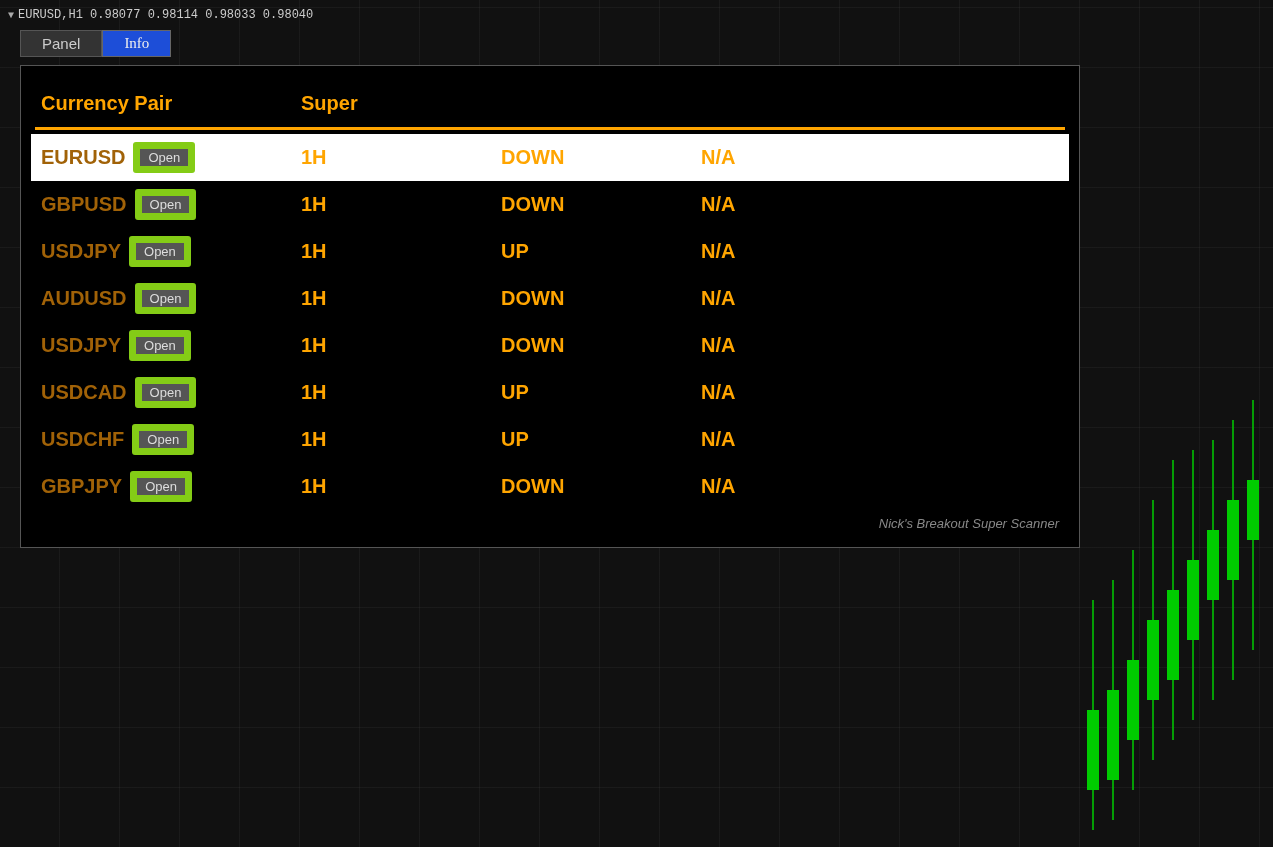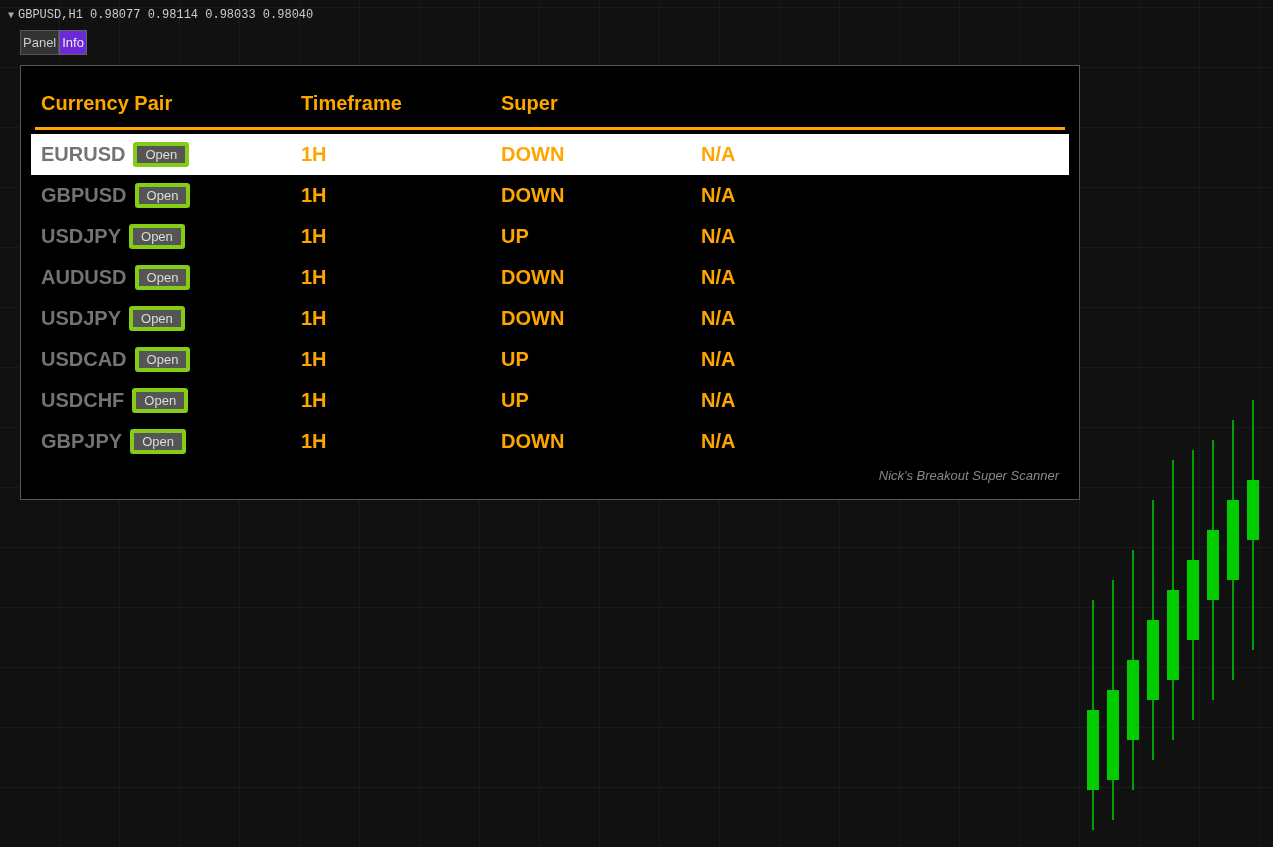--- a/index.html
+++ b/index.html
@@ -43,37 +43,38 @@
 
     
     .tab-bar {
       position: absolute;
       top: 30px; left: 20px;
       display: flex;
       z-index: 10;
     }
 
     .tab {
-      padding: 4px 2px;
-      font-size: 13px;
+      padding: 4px 21px;
+      font-size: 15px;
       font-family: Arial, sans-serif;
       cursor: pointer;
       border: 1px solid #555;
     }
 
     .tab-panel {
       background-color: #333;
       color: #ccc;
       border-color: #555;
     }
 
     .tab-info {
-      background-color: #6d28d9;
+      background-color: #1d4ed8;
       color: #eee;
       border-color: #666;
+      font-family: Liberation Serif, serif;
     }
 
     
     .panel-container {
       position: absolute;
       top: 65px;
       left: 20px;
       width: 1060px;
       background-color: #000;
       border: 1px solid #555;
@@ -138,31 +139,31 @@
       gap: 8px;
     }
 
     .cell-timeframe { width: 200px; }
     .cell-trend { width: 200px; }
     .cell-signal { width: 200px; }
 
     .open-btn {
       background-color: #555;
       color: #ddd;
-      border: 4px solid #84cc16;
+      border: 7px solid #84cc16;
       border-radius: 3px;
       padding: 1px 8px;
       font-size: 13px;
       font-family: Arial, sans-serif;
       cursor: pointer;
       font-weight: normal;
     }
 
     .pair-name {
-      color: #737373;
+      color: #a16207;
     }
 
     
     .watermark {
       text-align: right;
       padding: 6px 10px;
       color: #888;
       font-size: 13px;
       font-family: Arial, sans-serif;
       font-style: italic;
@@ -222,35 +223,34 @@
     <line x1="40" y1="580" x2="40" y2="820"></line>
     <rect x="34" y="690" width="12" height="90" fill="#00cc00" stroke="none"></rect>
 
     <line x1="20" y1="600" x2="20" y2="830"></line>
     <rect x="14" y="710" width="12" height="80" fill="#00cc00" stroke="none"></rect>
   </g>
 </svg>
 
 <div class="title-bar">
   <span class="title-arrow">▼</span>
-  <span>GBPUSD,H1</span>
+  <span>EURUSD,H1</span>
   &nbsp;
   <span>0.98077 0.98114 0.98033 0.98040</span>
 </div>
 
 <div class="tab-bar">
   <div class="tab tab-panel">Panel</div>
   <div class="tab tab-info">Info</div>
 </div>
 
 <div class="panel-container">
 
   <div class="table-header">
     <div class="col-pair">Currency Pair</div>
-    <div class="col-timeframe">Timeframe</div>
     <div class="col-signal">Super</div>
   </div>
 
   <div class="divider"></div>
 
   <div class="table-body" id="table-body">
   <div class="table-row selected">
       <div class="cell-pair">
         <span class="pair-name">EURUSD</span>
         <button class="open-btn">Open</button>

